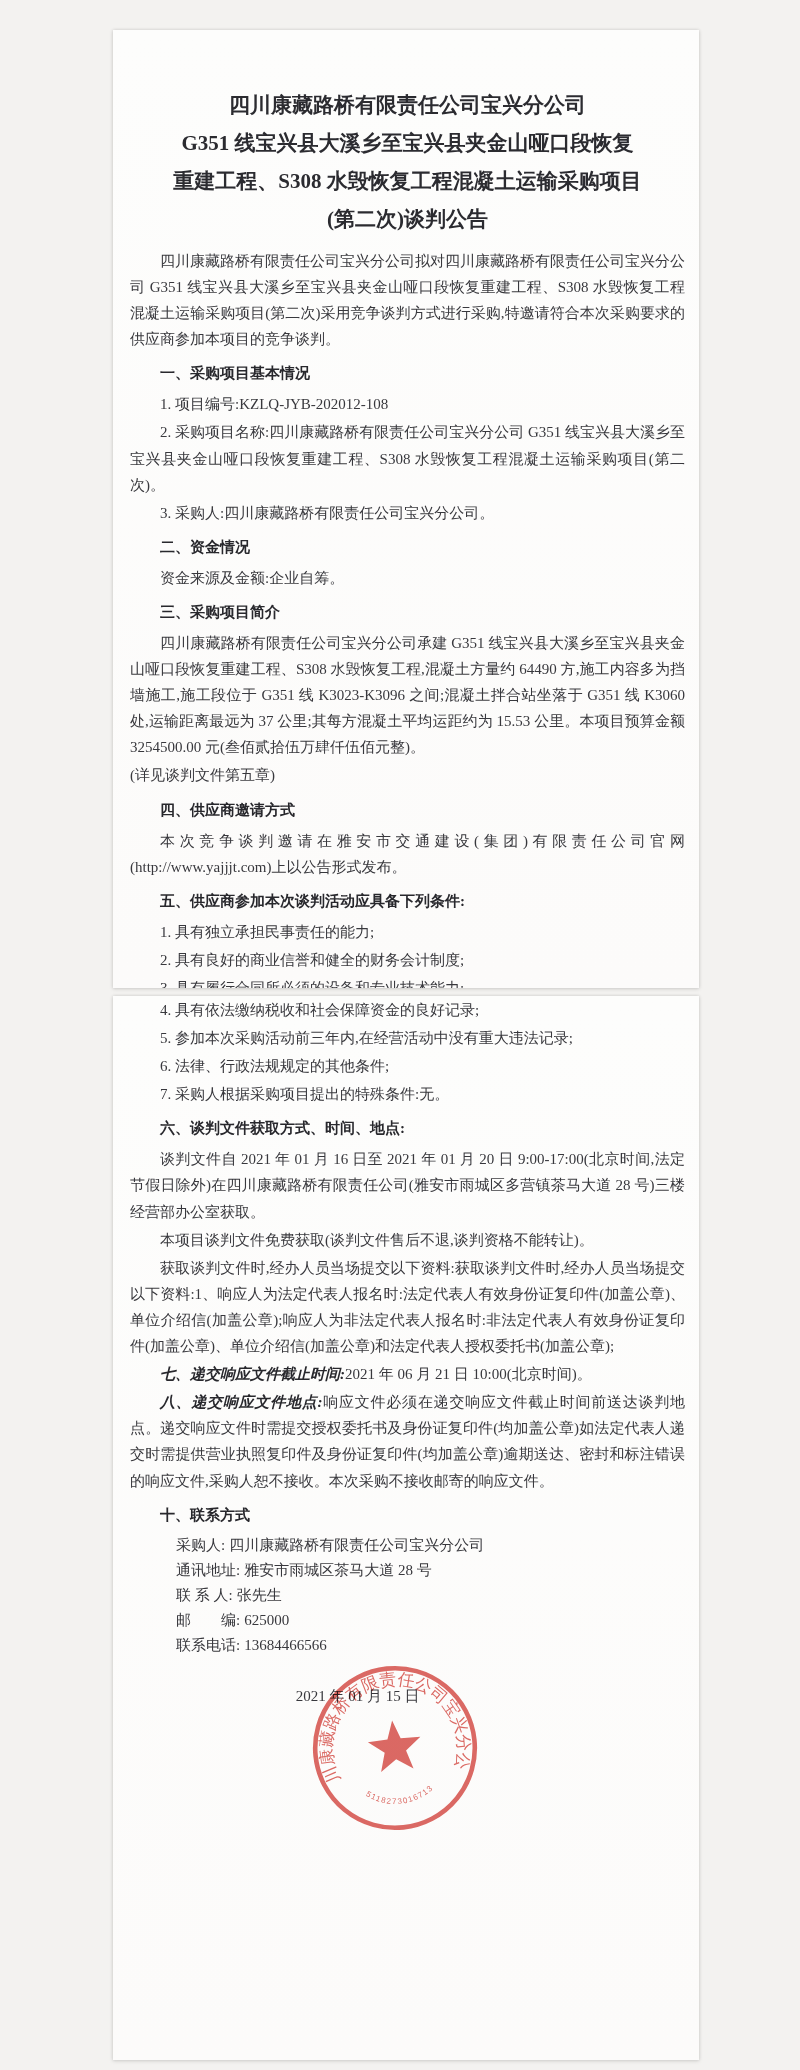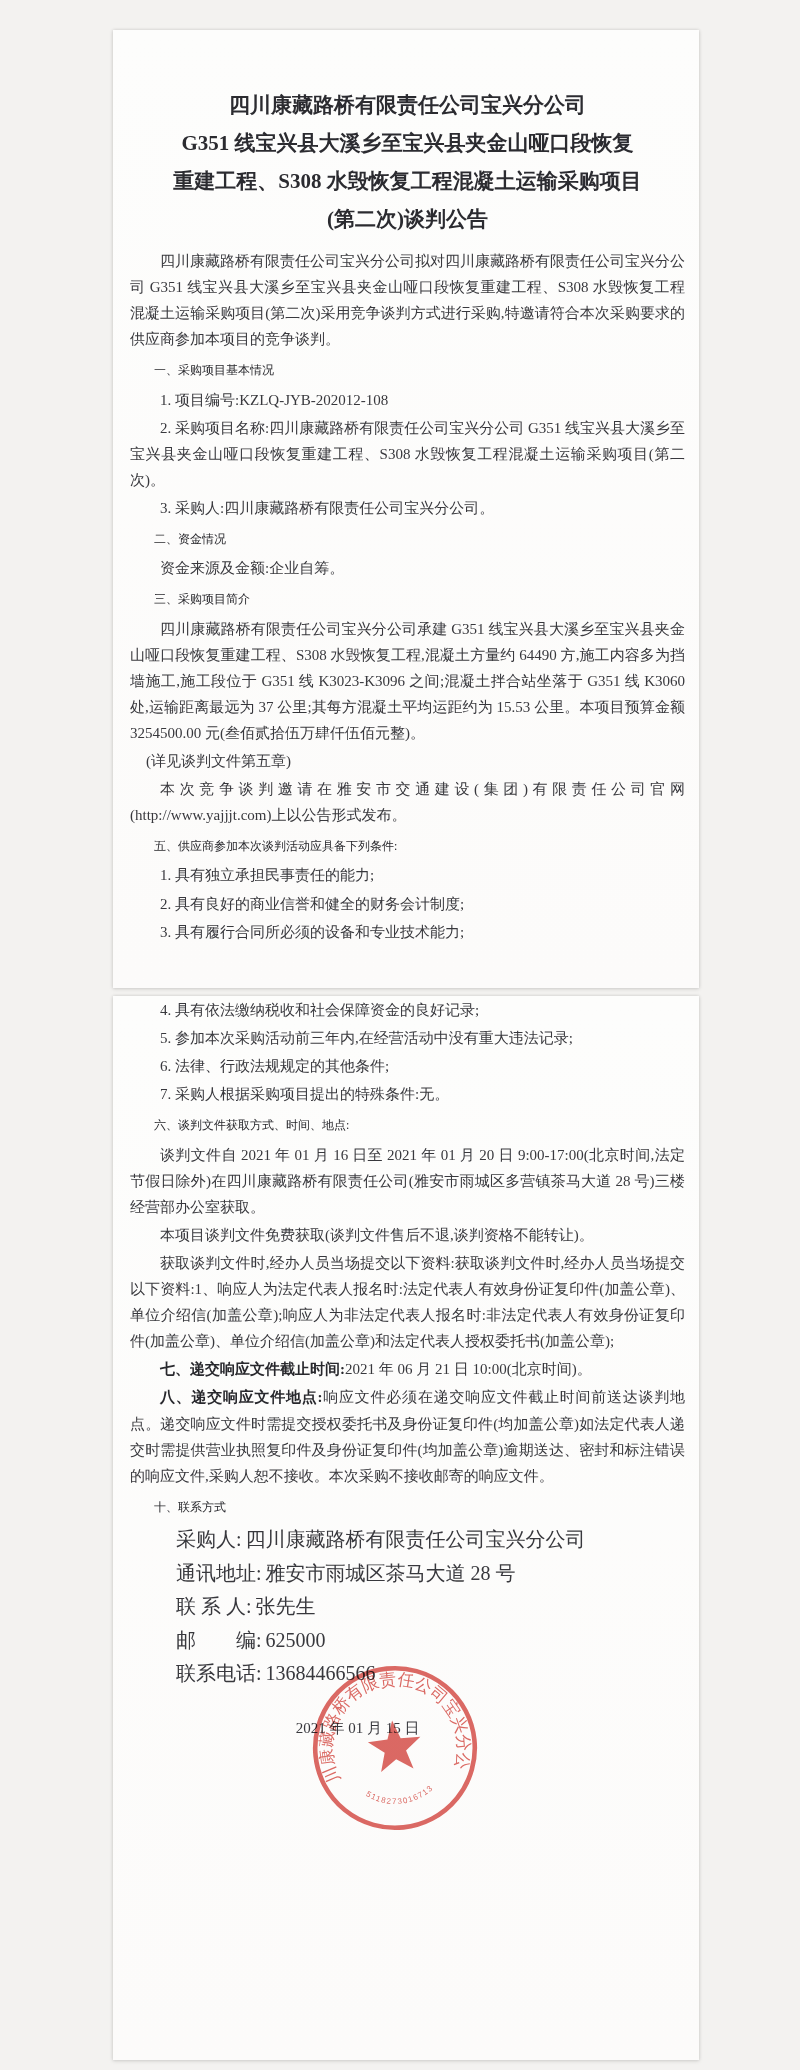--- a/index.html
+++ b/index.html
@@ -16,35 +16,35 @@
     background:linear-gradient(180deg,#fdfdfc 0%,#fcfbfa 100%);
     box-shadow:0 0 3px rgba(0,0,0,.12), 0 1px 4px rgba(60,55,50,.14);
     box-sizing:border-box;
     padding:0 14px 0 17px;
     overflow:hidden;
   }
   .page1{top:30px;height:958px;padding-top:56px;}
   .page2{top:996px;height:1064px;position:absolute;}
   .title{ text-align:center; font-weight:bold; font-size:21px; line-height:38px; color:#2b2b30; margin-bottom:10px;}
   .h{
-    font-size:12px;font-weight:normal;color:#28282d;
+    font-size:15px;font-weight:bold;color:#28282d;
     margin:9px 0 6px 0;text-indent:2em;line-height:1.6;
   }
   .p{
     font-size:15px;line-height:1.74;margin:1px 0 2px 0;
     text-align:justify;text-indent:2em;color:#38383d;
   }
-  .p.noindent{text-indent:0;margin-left:16px;}
+  .p.noindent{text-indent:0;}
   .u{
     text-decoration-color:rgba(55,55,60,.85);
     text-underline-offset:4px;
     text-decoration-thickness:1px;
   }
-  .b{font-weight:bold;color:#28282d;}
-  .contact{margin-left:46px;font-size:20px;line-height:1.68;color:#38383d;}
+  .b{font-weight:bold;color:#28282d;font-style:italic;}
+  .contact{margin-left:46px;font-size:15px;line-height:1.68;color:#38383d;}
   .contact .lbl{margin-right:4px;}
   .date{
     text-align:center;padding-right:100px;margin-top:28px;
     font-size:15px;color:#38383d;
   }
   .stamp{
     position:absolute;left:198px;top:668px;width:168px;height:168px;
     color:#d5453e;opacity:.8;mix-blend-mode:multiply;
     transform:rotate(-6deg);
     pointer-events:none;
@@ -71,20 +71,21 @@
     <p class="p"><span class="u">2. 采购项目名称:四川康藏路桥有限责任公司宝兴分公司 G351 线宝兴县大溪乡至宝兴县夹金山哑口段恢复重建工程、S308 水毁恢复工程混凝土运输采购项目(第二次)。</span></p>
     <p class="p"><span class="u">3. 采购人:四川康藏路桥有限责任公司宝兴分公司。</span></p>
 
     <h2 class="h">二、资金情况</h2>
     <p class="p">资金来源及金额:企业自筹。</p>
 
     <h2 class="h">三、采购项目简介</h2>
     <p class="p"><span>四川康藏路桥有限责任公司宝兴分公司承建 G351 线宝兴县大溪乡至宝兴县夹金山哑口段恢复重建工程、S308 水毁恢复工程,混凝土方量约 64490 方,施工内容多为挡墙施工,施工段位于 G351 线 K3023-K3096 之间;混凝土拌合站坐落于 G351 线 K3060 处,运输距离最远为 37 公里;其每方混凝土平均运距约为 15.53 公里。本项目预算金额 </span><span class="u">3254500.00 元(叁佰贰拾伍万肆仟伍佰元整)</span><span>。</span></p>
     <p class="p noindent">(详见谈判文件第五章)</p>
 
+    <h2 class="h">四、供应商邀请方式</h2>
     <p class="p"><span>本次竞争谈判邀请在</span><span class="u">雅安市交通建设(集团)有限责任公司官网</span><span>(</span><span class="u">http://www.yajjjt.com</span><span>)上以公告形式发布。</span></p>
 
     <h2 class="h">五、供应商参加本次谈判活动应具备下列条件:</h2>
     <p class="p">1. 具有独立承担民事责任的能力;</p>
     <p class="p">2. 具有良好的商业信誉和健全的财务会计制度;</p>
     <p class="p">3. 具有履行合同所必须的设备和专业技术能力;</p>
   </div>
 
   <div class="page page2">
     <p class="p">4. 具有依法缴纳税收和社会保障资金的良好记录;</p>

